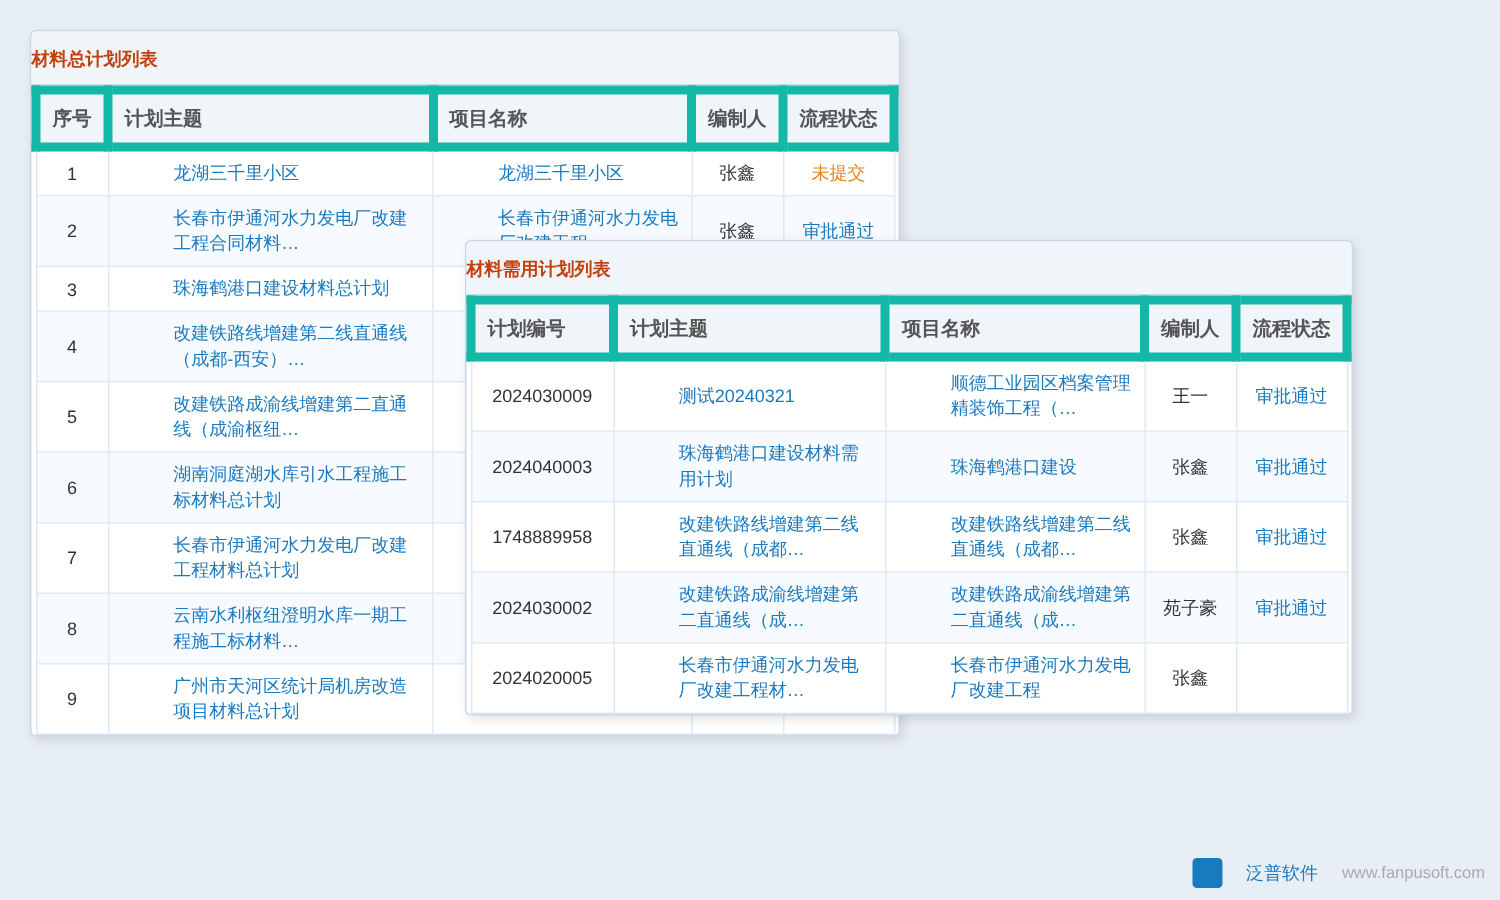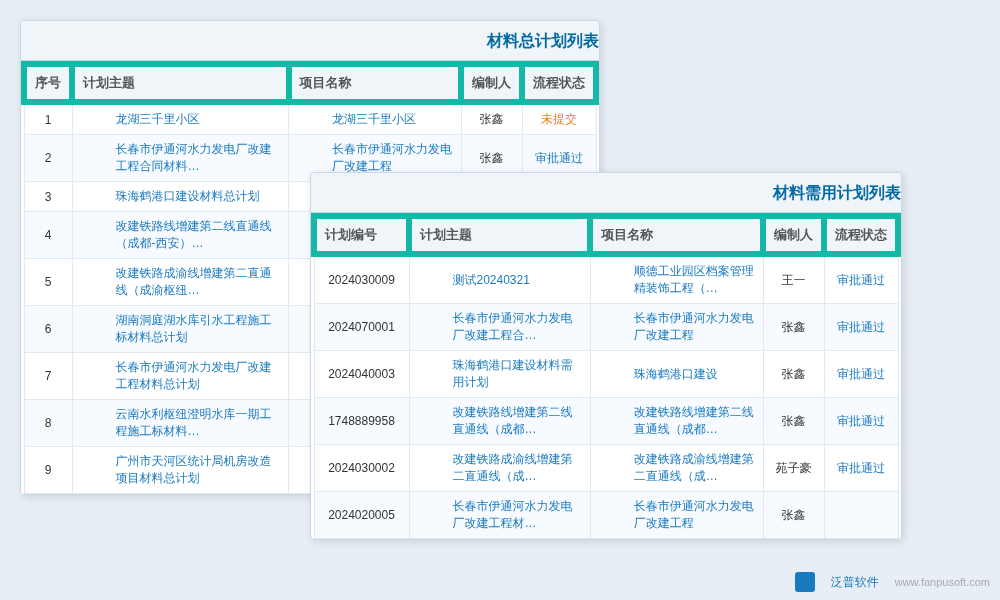--- a/index.html
+++ b/index.html
@@ -22,24 +22,24 @@
 
     
     .panel {
       background: #fff;
       border: 1px solid #c8d8e8;
       border-radius: 4px;
       box-shadow: 2px 2px 8px rgba(0,0,0,0.12);
     }
 
     .panel-title {
-      text-align: right;
-      font-size: 16px;
+      text-align: left;
+      font-size: 12px;
       font-weight: bold;
-      color: #0369a1;
+      color: #c2410c;
       padding: 10px 0 8px;
       background: #f0f5fa;
       border-bottom: 1px solid #c8d8e8;
       border-radius: 4px 4px 0 0;
     }
 
     table {
       width: 100%;
       border-collapse: collapse;
     }
@@ -82,21 +82,21 @@
       position: absolute;
       top: 20px;
       left: 20px;
       width: 580px;
       z-index: 1;
     }
 
     
     .panel-2 {
       position: absolute;
-      top: 172px;
+      top: 160px;
       left: 310px;
       width: 592px;
       z-index: 2;
     }
 
     
     .watermark {
       position: absolute;
       bottom: 8px;
       right: 10px;
@@ -214,27 +214,20 @@
       </thead>
       <tbody id="panel2-body">
           <tr>
     <td class="td-center">2024030009</td>
     <td class="td-link">测试20240321</td>
     <td class="td-link">顺德工业园区档案管理精装饰工程（…</td>
     <td class="td-center">王一</td>
     <td class="td-center status-approved">审批通过</td>
   </tr>
           <tr>
-    <td class="td-center">2024070001</td>
-    <td class="td-link">长春市伊通河水力发电厂改建工程合…</td>
-    <td class="td-link">长春市伊通河水力发电厂改建工程</td>
-    <td class="td-center">张鑫</td>
-    <td class="td-center status-approved">审批通过</td>
-  </tr>
-          <tr>
     <td class="td-center">2024040003</td>
     <td class="td-link">珠海鹤港口建设材料需用计划</td>
     <td class="td-link">珠海鹤港口建设</td>
     <td class="td-center">张鑫</td>
     <td class="td-center status-approved">审批通过</td>
   </tr>
           <tr>
     <td class="td-center">1748889958</td>
     <td class="td-link">改建铁路线增建第二线直通线（成都…</td>
     <td class="td-link">改建铁路线增建第二线直通线（成都…</td>

